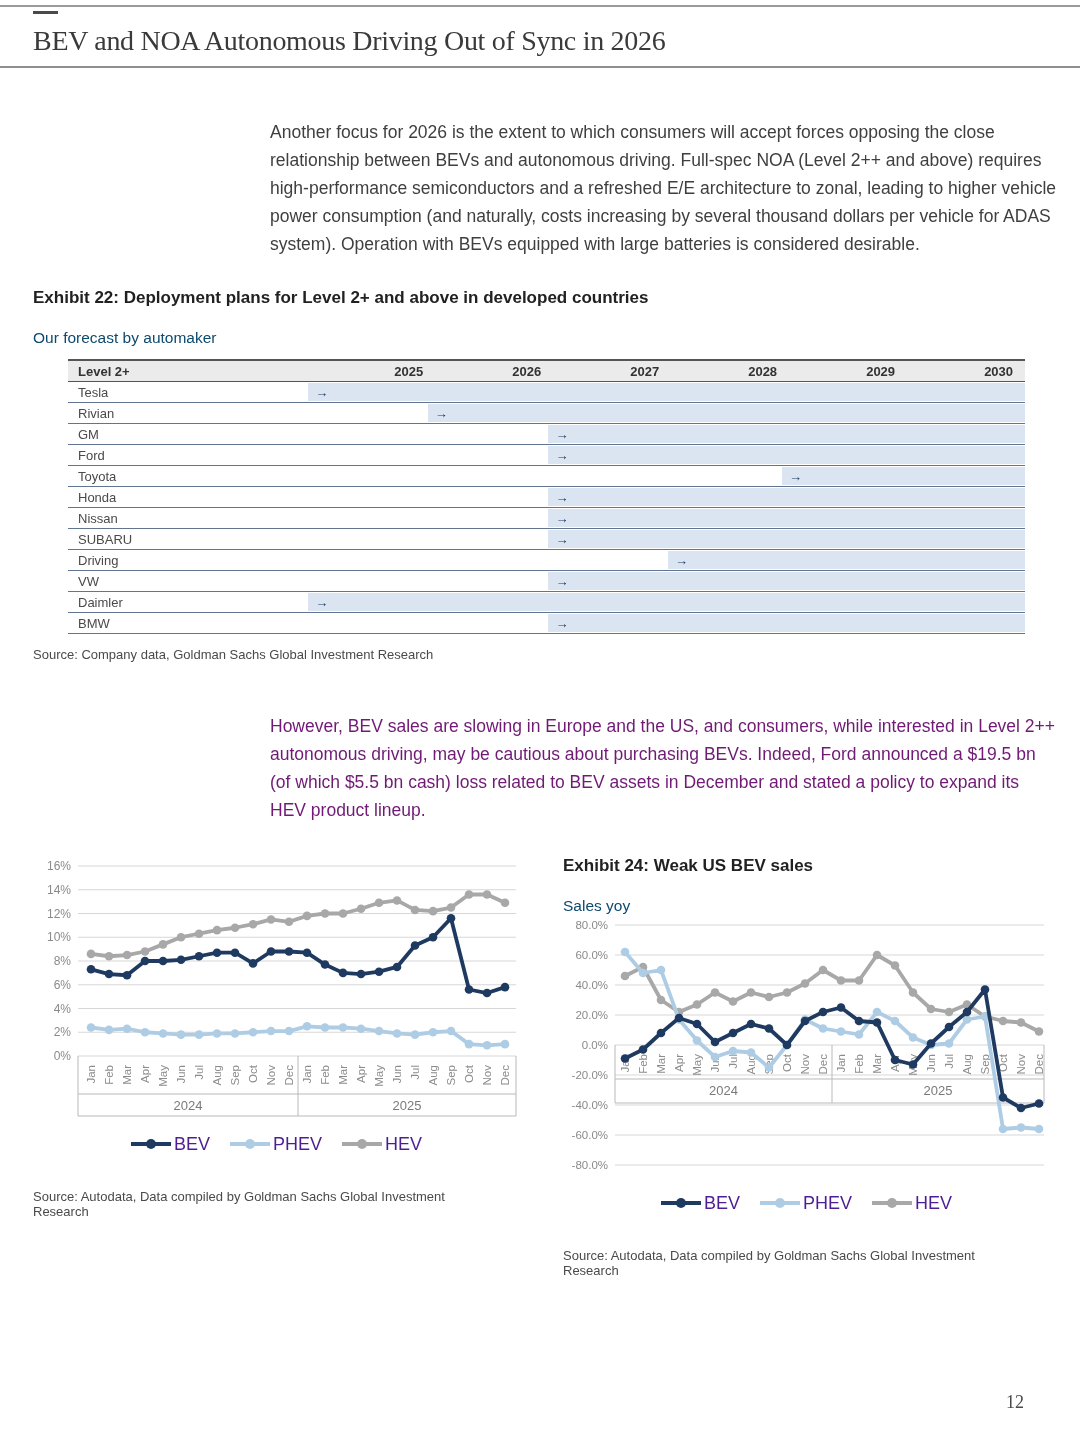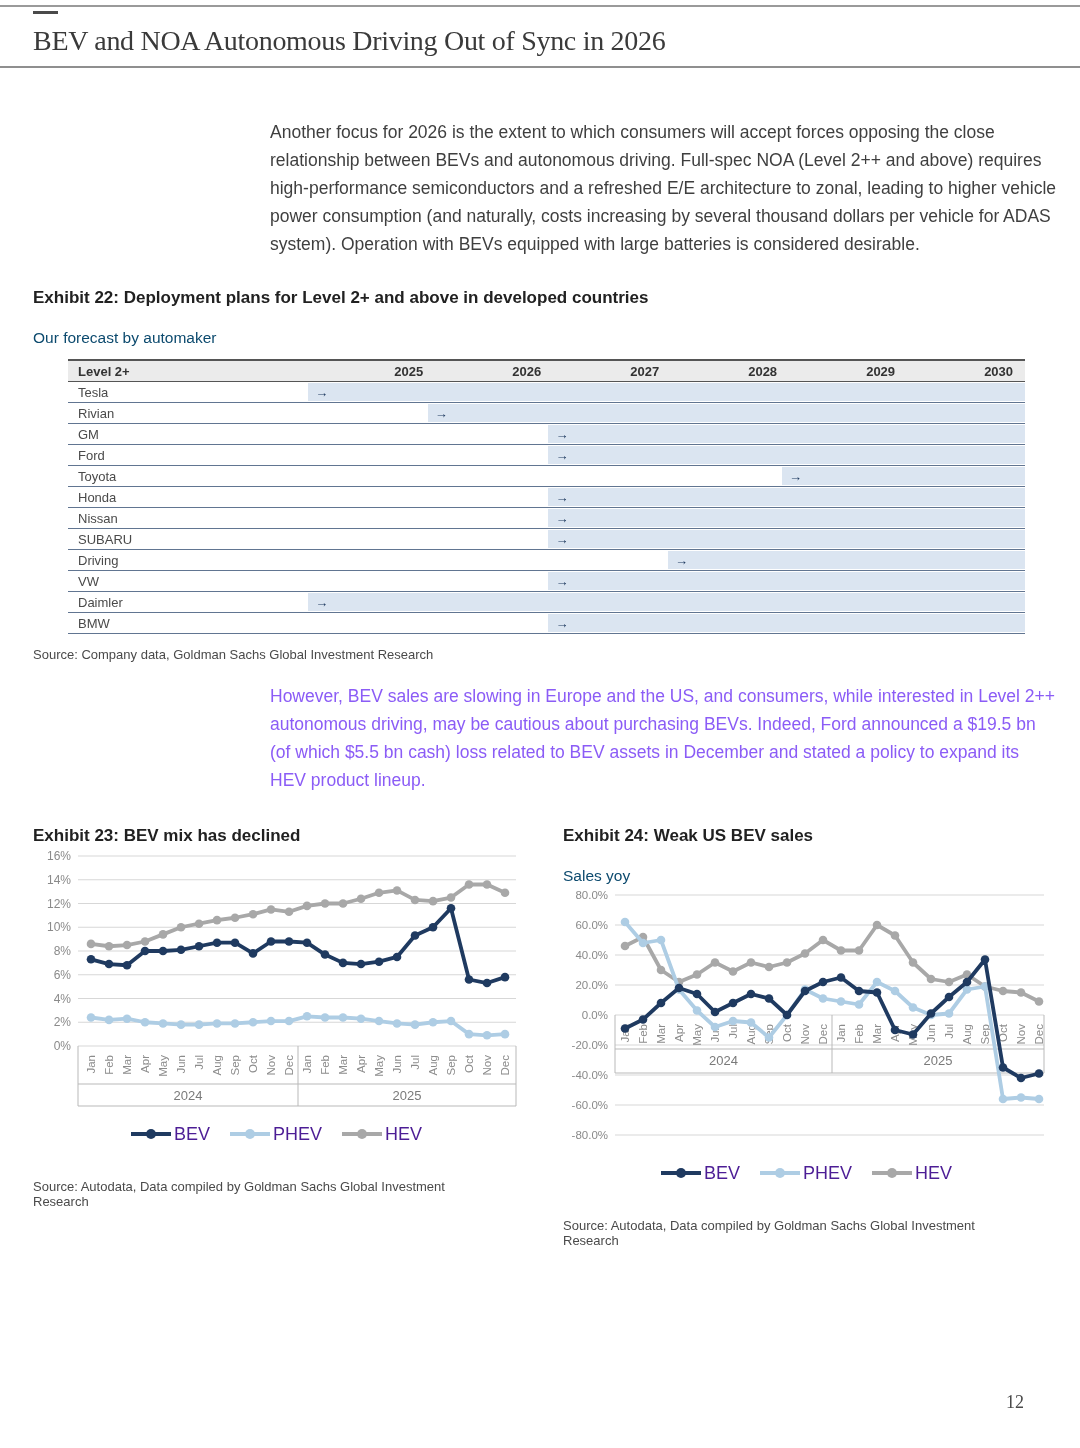--- a/index.html
+++ b/index.html
@@ -23,21 +23,21 @@
   .gantt-header { position:relative; display:flex; height:23px; line-height:22px; background:#ebebeb; border-top:2px solid #555; border-bottom:1px solid #555; font-weight:bold; color:#333; }
   .g-label { width:25.2%; padding-left:10px; }
   .g-year { width:12.33%; text-align:right; padding-right:4px; font-weight:bold; }
   .g-row { position:relative; height:21px; border-bottom:1px solid #617591; background:#fff; }
   .g-fill { position:absolute; top:1px; bottom:1px; right:0; background:#dbe5f1; }
   .g-arrow { position:absolute; top:1px; font-size:13px; line-height:19px; color:#1f3a60; font-weight:bold; }
   .g-name { position:absolute; left:10px; top:0; line-height:21px; color:#4a4a4a; }
 
   .source { font-size:13px; color:#4a4a4a; margin-top:13px; }
 
-  .para2 { margin-left:237px; margin-top:20px; width:788px; font-size:17.5px; line-height:28px; color:#8b5cf6; }
+  .para2 { margin-left:237px; margin-top:50px; width:788px; font-size:17.5px; line-height:28px; color:#701a75; }
 
   .charts-row { display:flex; margin-top:32px; gap:43px; }
   .chart-col { width:487px; }
   .chart-mount { margin-top:0; }
   svg text { font-family:"Liberation Sans", sans-serif; }
 
   .legend { display:flex; justify-content:center; align-items:center; gap:20px; margin-top:2px; height:20px; }
   .lg-item { display:flex; align-items:center; gap:3px; }
   .lg-line { display:inline-block; width:40px; height:4px; position:relative; }
   .lg-dot { position:absolute; left:15px; top:-3px; width:10px; height:10px; border-radius:50%; }
@@ -136,21 +136,20 @@
           </div>
         </div>
     </div>
     <div class="source">Source: Company data, Goldman Sachs Global Investment Research</div>
   </section>
 
   <div class="para2">However, BEV sales are slowing in Europe and the US, and consumers, while interested in Level 2++ autonomous driving, may be cautious about purchasing BEVs. Indeed, Ford announced a $19.5 bn (of which $5.5 bn cash) loss related to BEV assets in December and stated a policy to expand its HEV product lineup.</div>
 
   <div class="charts-row">
     <section class="chart-col">
-      <div class="ex-title">Exhibit 23: BEV mix has declined</div>
       <div class="chart-mount"><svg viewBox="0 0 487 272" width="487" height="272">
             <line x1="45" y1="10" x2="483" y2="10" stroke="#d7d7d7" stroke-width="1.2"></line>
             <text x="38" y="14" text-anchor="end" font-size="12" fill="#8a8a8a">16%</text>
             <line x1="45" y1="33.75" x2="483" y2="33.75" stroke="#d7d7d7" stroke-width="1.2"></line>
             <text x="38" y="37.75" text-anchor="end" font-size="12" fill="#8a8a8a">14%</text>
             <line x1="45" y1="57.5" x2="483" y2="57.5" stroke="#d7d7d7" stroke-width="1.2"></line>
             <text x="38" y="61.5" text-anchor="end" font-size="12" fill="#8a8a8a">12%</text>
             <line x1="45" y1="81.25" x2="483" y2="81.25" stroke="#d7d7d7" stroke-width="1.2"></line>
             <text x="38" y="85.25" text-anchor="end" font-size="12" fill="#8a8a8a">10%</text>
             <line x1="45" y1="105" x2="483" y2="105" stroke="#d7d7d7" stroke-width="1.2"></line>

